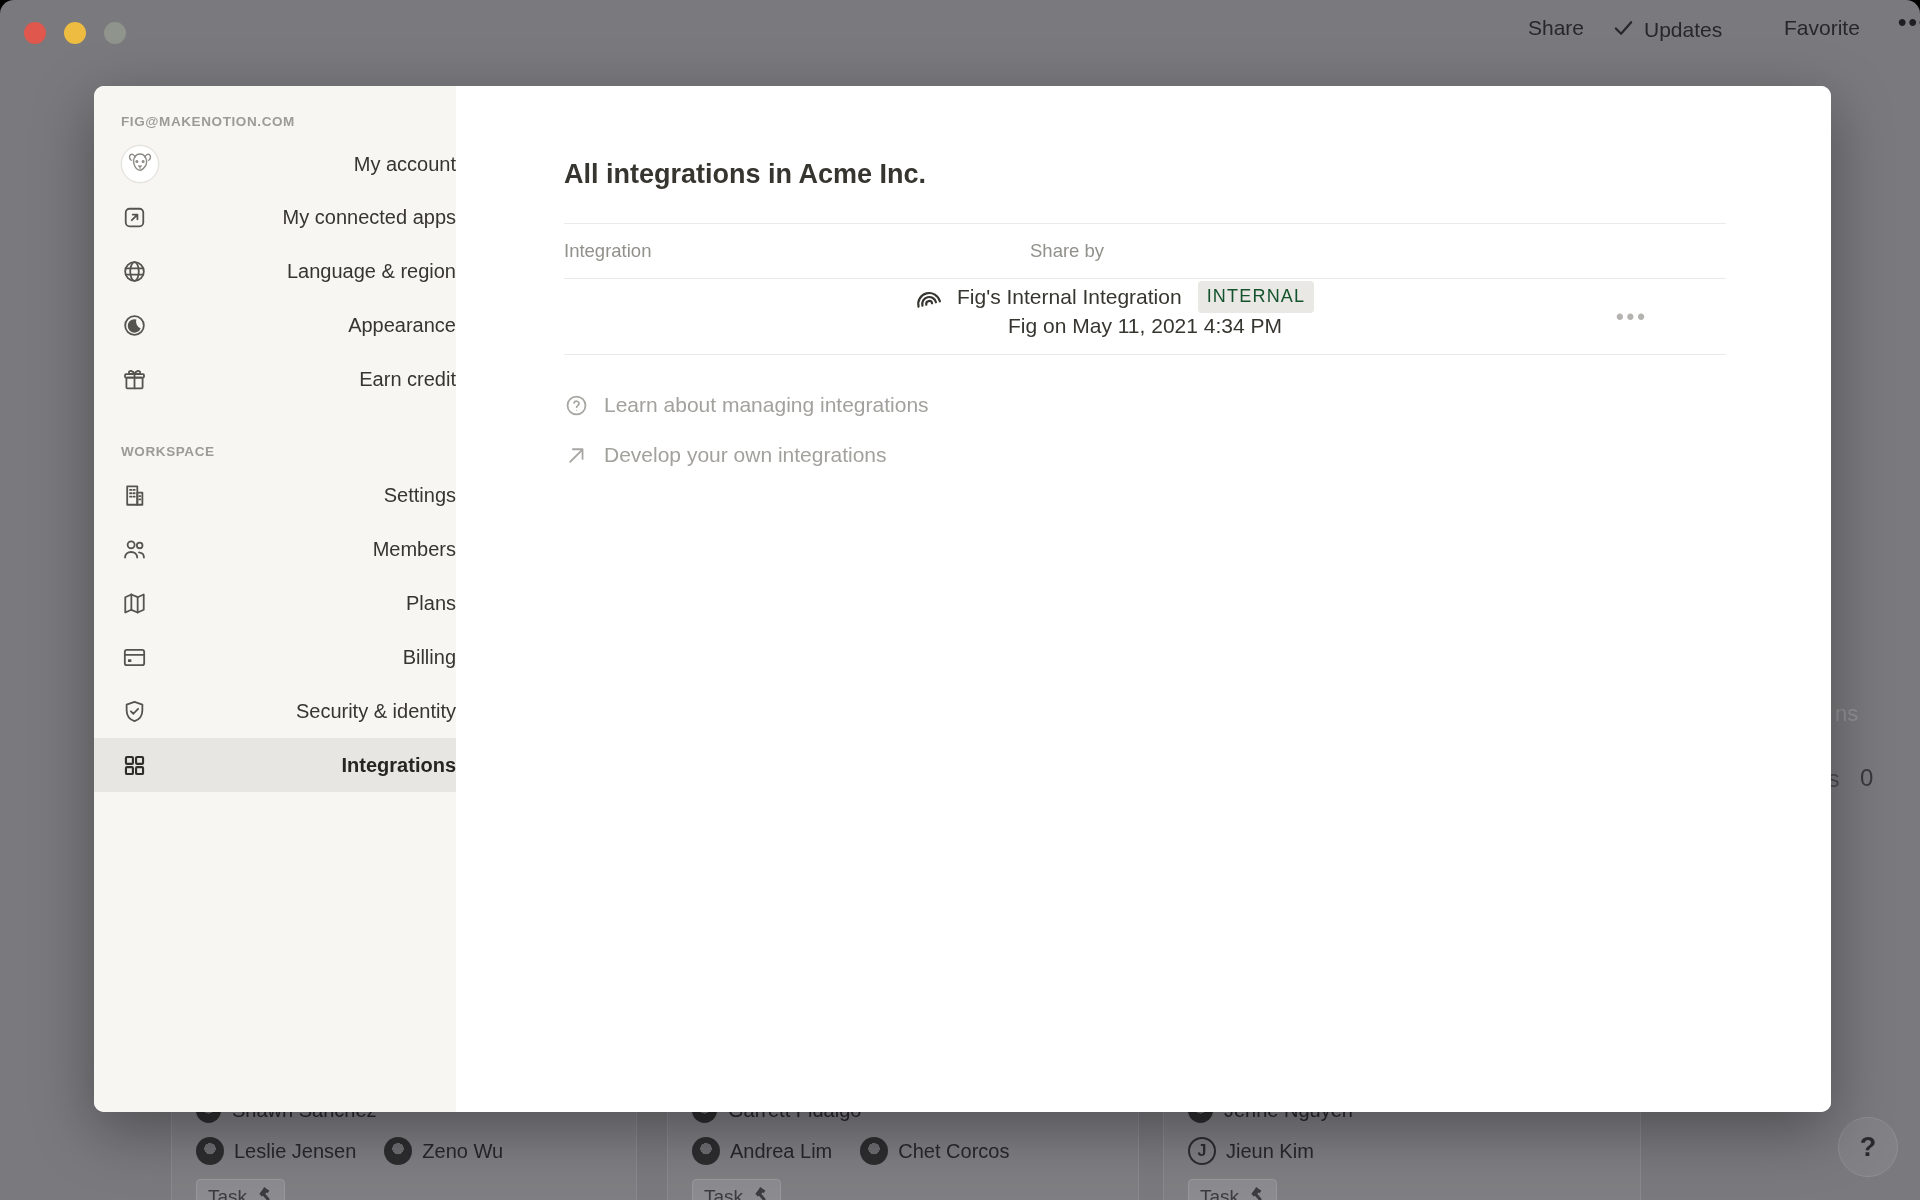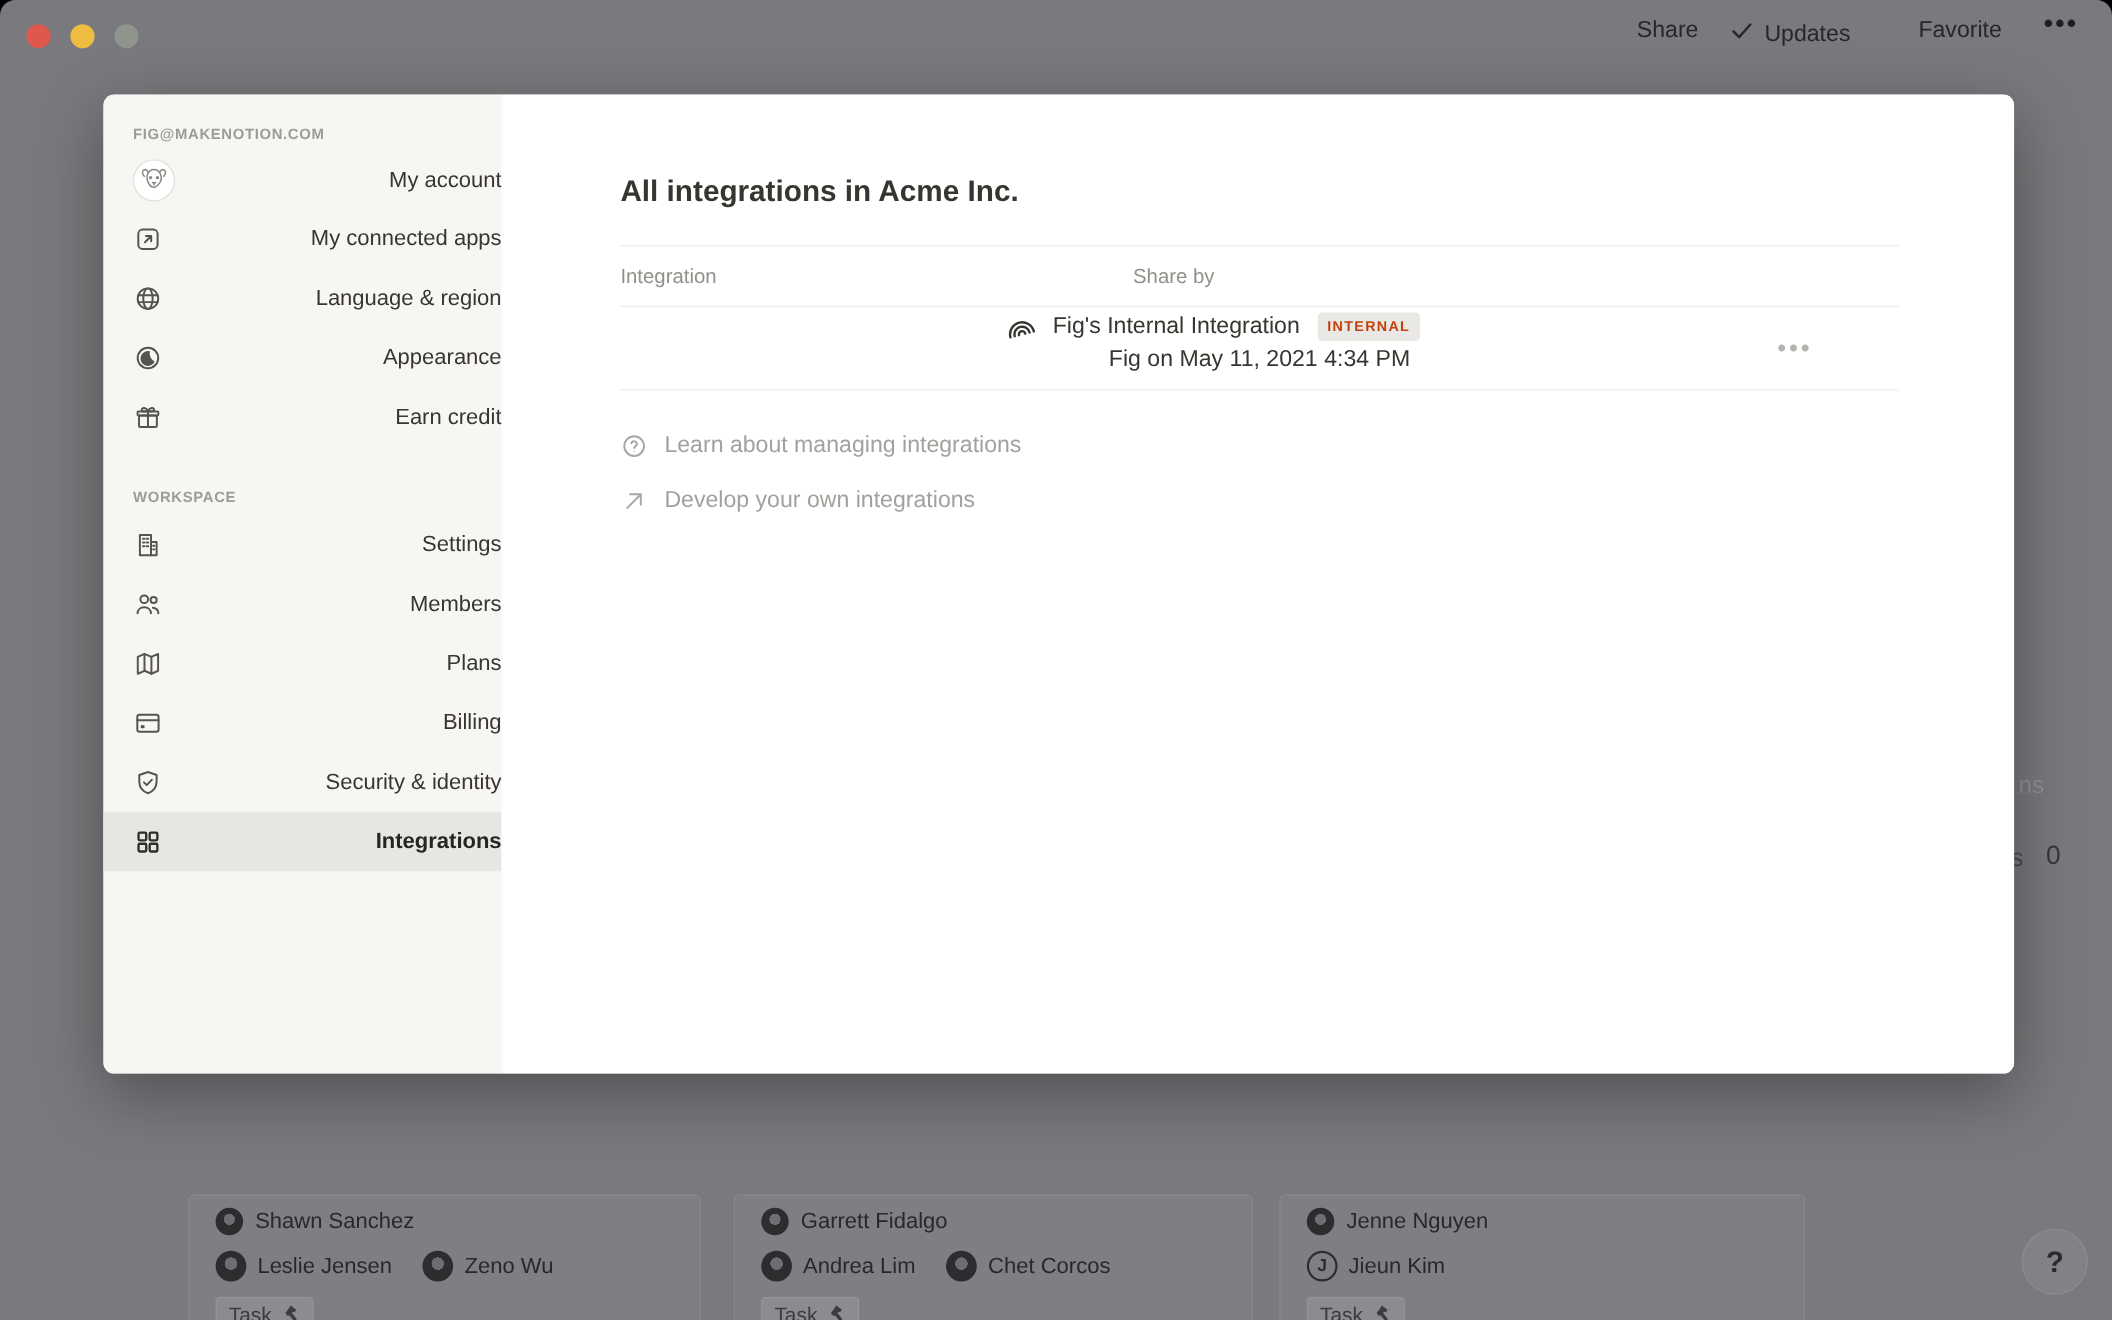--- a/index.html
+++ b/index.html
@@ -8,21 +8,21 @@
 
   .screen { position:relative; width:1920px; height:1200px; background:#000; }
   .window { position:absolute; inset:0; background:#7a797d; border-radius:14px 14px 0 0; overflow:hidden; }
 
   
   .topbar { position:absolute; top:0; left:0; width:100%; height:56px; }
   .traffic { position:absolute; top:22px; width:22px; height:22px; border-radius:50%; }
   .t-red    { left:24px;  background:#e0574e; }
   .t-yellow { left:64px;  background:#eebc40; }
   .t-gray   { left:104px; background:#8f948c; }
-  .tb-action { position:absolute; top:16px; font-size:21px; color:#27272a; cursor:default; display:flex; align-items:center; gap:9px; }
+  .tb-action { position:absolute; top:16px; font-size:21px; color:#27272a; cursor:default; display:flex; align-items:center; gap:9px;margin-left:40px; }
   .tb-share    { left:1488px; }
   .tb-updates  { left:1572px; }
   .tb-favorite { left:1744px; }
   .tb-more     { left:1858px; top:8px; font-size:24px; letter-spacing:2px; color:#1f1f22; font-weight:700; }
 
   
   .board-card { position:absolute; top:1086px; height:130px; background:#7f7e82; border:1px solid #8a898d; border-radius:5px; padding:6px 0 0 24px; overflow:hidden; }
   .card-1 { left:171px;  width:466px; }
   .card-2 { left:667px;  width:472px; }
   .card-3 { left:1163px; width:478px; }
@@ -37,21 +37,21 @@
   .chip { margin-top:9px; display:inline-flex; align-items:center; gap:7px; background:#8c8b8f; border:1px solid #98979b; border-radius:4px; padding:5px 12px 7px 11px; font-size:19px; color:#3c3b3e; }
 
   .frag { position:absolute; white-space:nowrap; }
   .frag-ns { left:1835px; top:701px; font-size:22px; color:#929195; }
   .frag-s  { left:1828px; top:766px; font-size:23px; color:#4a4a4d; }
   .frag-0  { left:1860px; top:764px; font-size:24px; color:#39393c; }
 
   .help-fab { position:absolute; left:1838px; top:1117px; width:60px; height:60px; border-radius:50%; background:#828185; border:1px solid #8f8e92; display:flex; align-items:center; justify-content:center; font-size:27px; font-weight:600; color:#2a2a2d; }
 
   
-  .modal { position:absolute; left:94px; top:86px; width:1737px; height:890px; border-radius:10px; background:#fff; display:flex; box-shadow:0 18px 60px rgba(0,0,0,0.35); z-index:10; overflow:hidden; }
+  .modal { position:absolute; left:94px; top:86px; width:1737px; height:1026px; border-radius:10px; background:#fff; display:flex; box-shadow:0 18px 60px rgba(0,0,0,0.35); z-index:10; overflow:hidden; }
 
   .sb { width:362px; flex:0 0 362px; background:#f7f6f3; padding-top:24px; }
   .sb-header { margin:0 0 6px 27px; font-size:13.5px; font-weight:600; letter-spacing:0.6px; color:#9d9b97; height:22px; display:flex; align-items:center; }
   .sb-item { height:54px; display:flex; align-items:center; padding-left:27px; gap:18px; font-size:20px; color:#37352f; cursor:default;justify-content:space-between; }
   .sb-item.account { height:52px; gap:16px; }
   .sb-item.selected { background:#e8e6e2; font-weight:700; color:#26251f; }
   .sb-icon { width:27px; height:27px; flex:0 0 auto; display:flex; align-items:center; justify-content:center; }
   .sb-icon svg { width:27px; height:27px; stroke:#56544e; fill:none; stroke-width:1.6; stroke-linecap:round; stroke-linejoin:round; }
   .sb-item.selected .sb-icon svg { stroke:#2f2e29; stroke-width:1.9; }
   .ws-label { margin-top:34px; }
@@ -62,21 +62,21 @@
   .page-title { font-size:27px; font-weight:700; color:#37352f; height:33px; }
 
   .itable { width:1162px; margin-top:31px; }
   .it-header { display:flex; height:56px; align-items:center; border-top:1px solid #ebeae8; border-bottom:1px solid #ebeae8; }
   .it-col { font-size:18.5px; color:#91908a; }
   .col-integration { width:466px; }
   .it-row { position:relative; display:flex; align-items:center; height:76px; border-bottom:1px solid #ebeae8;flex-direction:column; }
   .cell-name { width:466px; display:flex; align-items:center; gap:14px; }
   .rainbow svg { width:31px; height:31px; stroke:#37352f; fill:none; stroke-width:1.7; stroke-linecap:round; }
   .integ-name { font-size:21px; color:#37352f; white-space:nowrap; }
-  .badge { margin-left:2px; background:#e9e8e4; border-radius:4px; padding:5px 9px 6px; font-size:13px; letter-spacing:1.2px; font-weight:700; color:#c2410c; white-space:nowrap; }
+  .badge { margin-left:2px; background:#e9e8e4; border-radius:4px; padding:5px 9px 6px; font-size:18px; letter-spacing:1.2px; font-weight:400; color:#14532d; white-space:nowrap; }
   .cell-added { font-size:21px; color:#37352f; padding-left:0; }
   .row-menu { position:absolute; right:78px; top:50%; transform:translateY(-50%); font-size:22px; letter-spacing:3px; color:#b4b3b0; font-weight:700; cursor:default; }
 
   .links { margin-top:25px; }
   .help-link { display:flex; align-items:center; gap:15px; height:50px; font-size:21px; color:#a3a19d; cursor:default; }
   .help-link svg { width:25px; height:25px; stroke:#a8a6a2; fill:none; stroke-width:1.7; stroke-linecap:round; stroke-linejoin:round; }
 
   .check-icon svg { width:23px; height:23px; stroke:#27272a; fill:none; stroke-width:2.3; stroke-linecap:round; stroke-linejoin:round; }
   .hammer-icon svg { width:18px; height:18px; fill:#3c3b3e; stroke:none; }
 </style>

